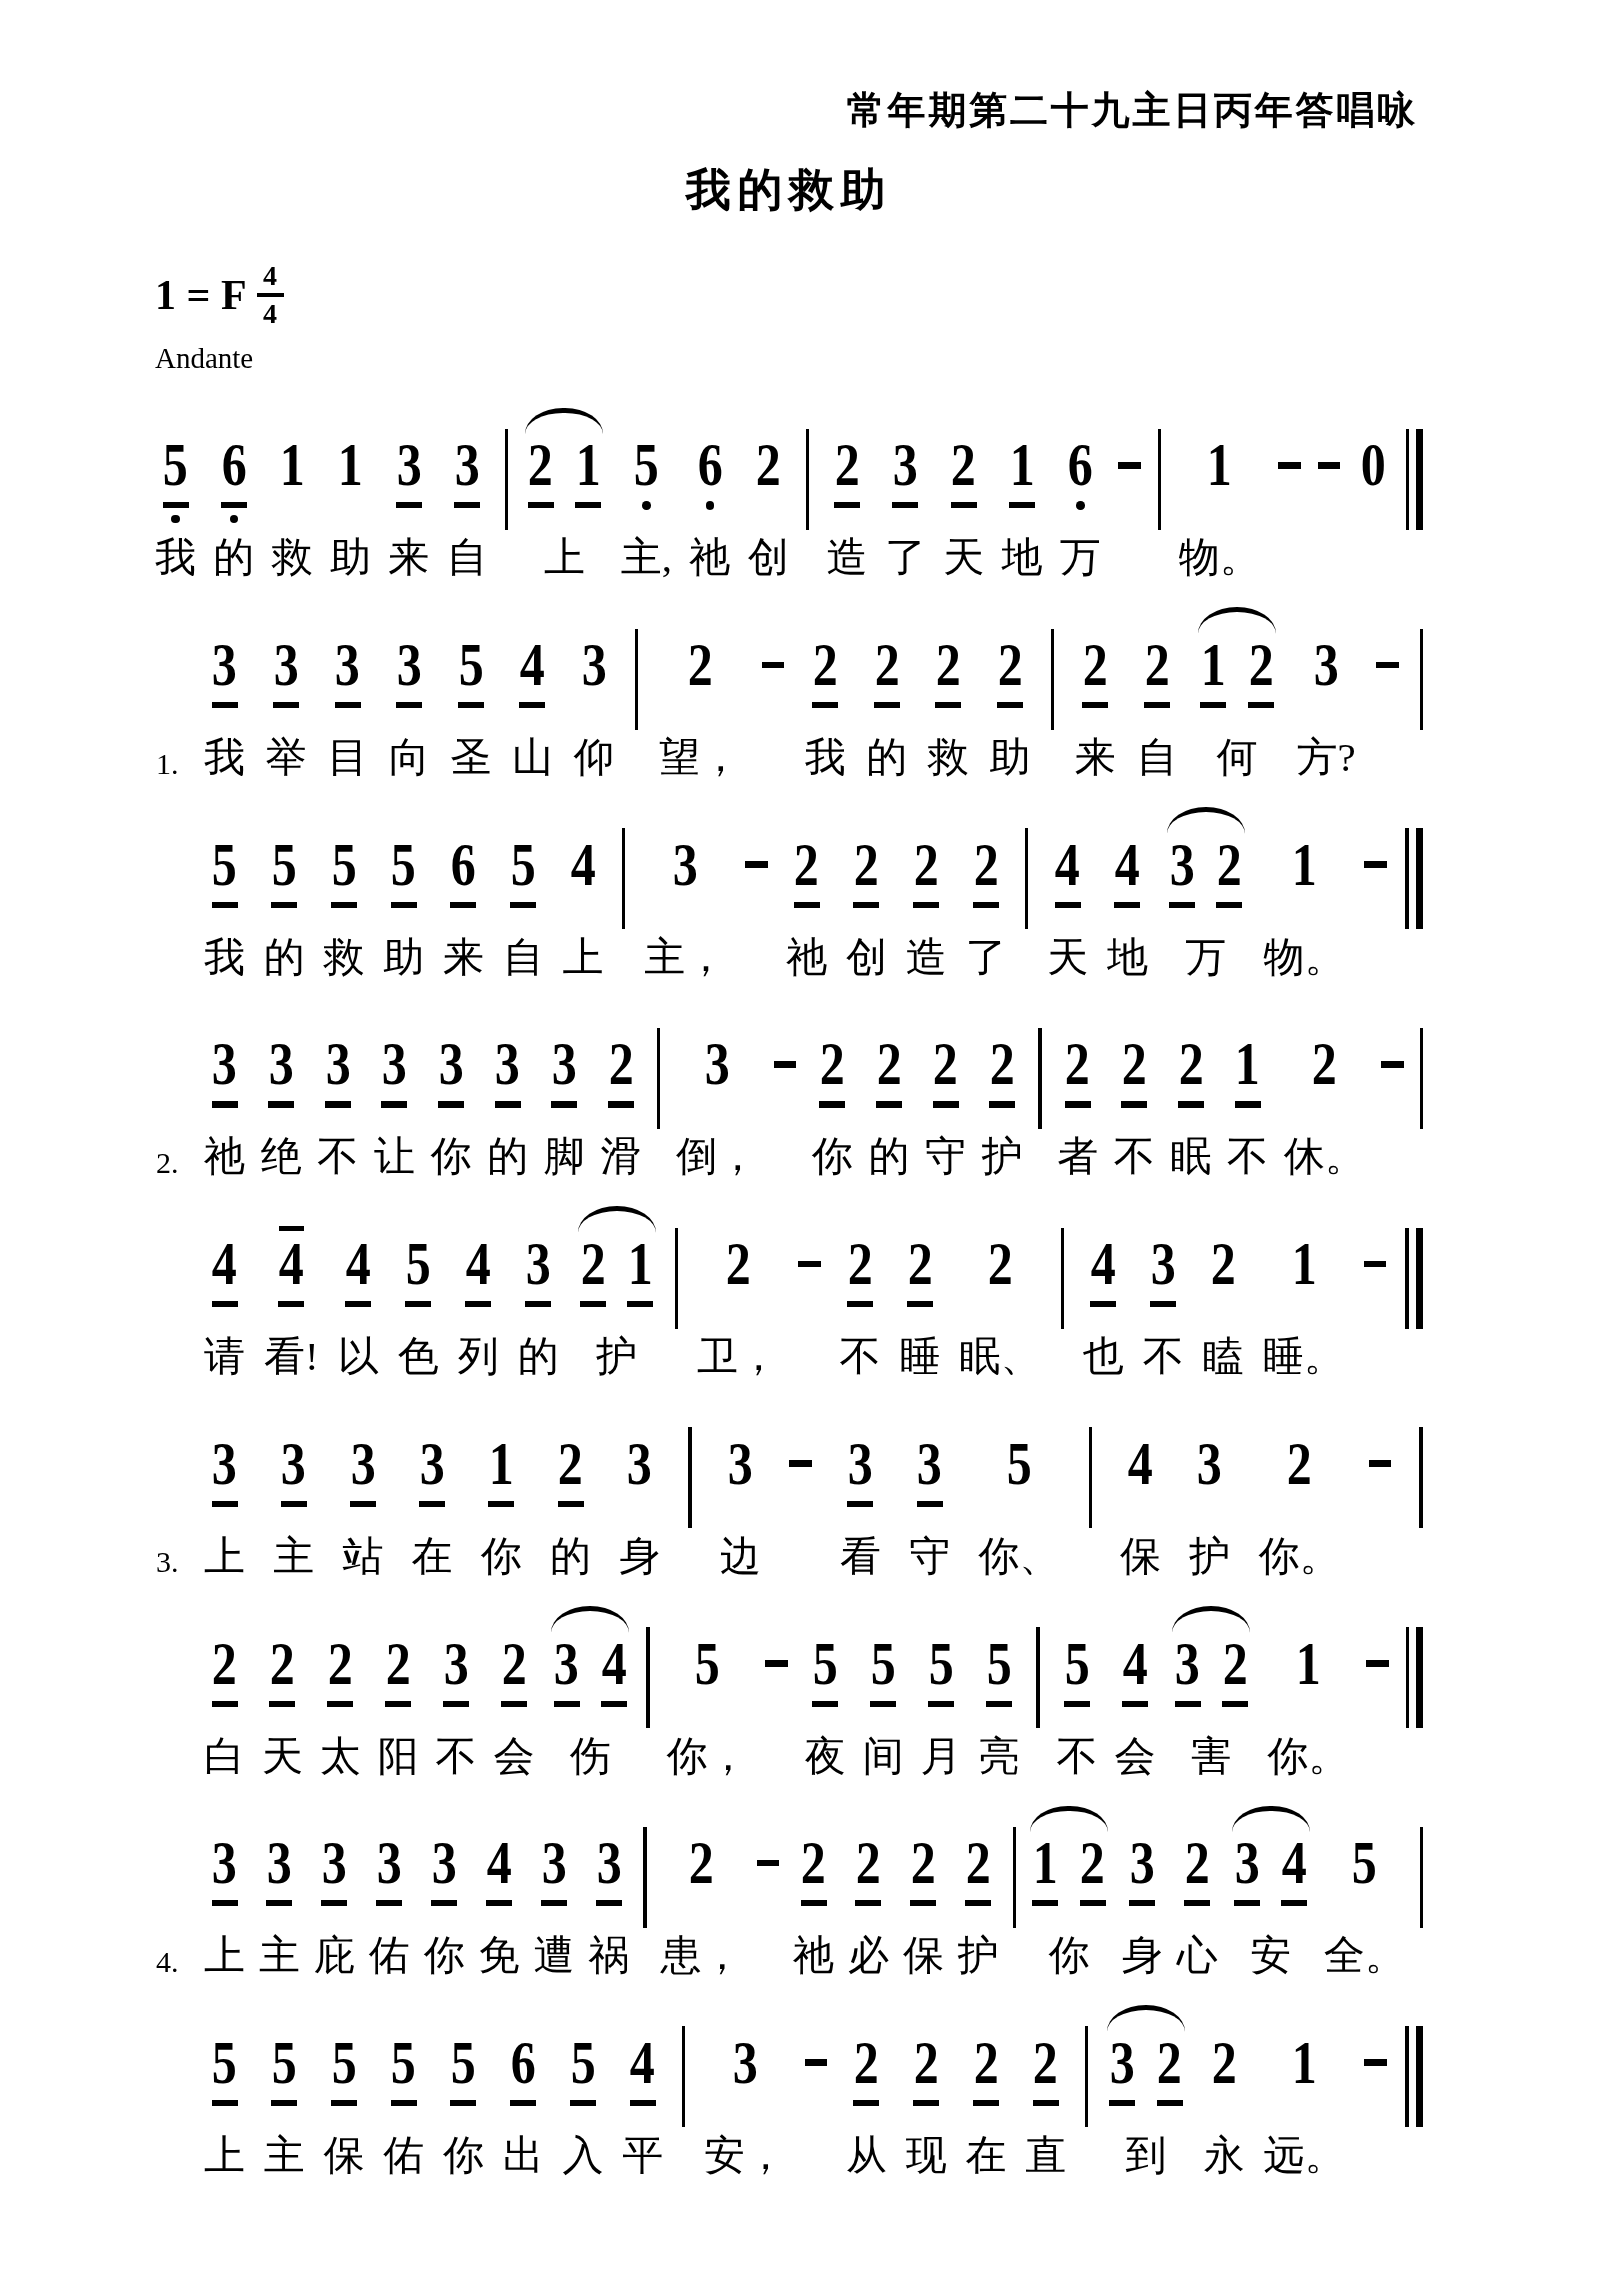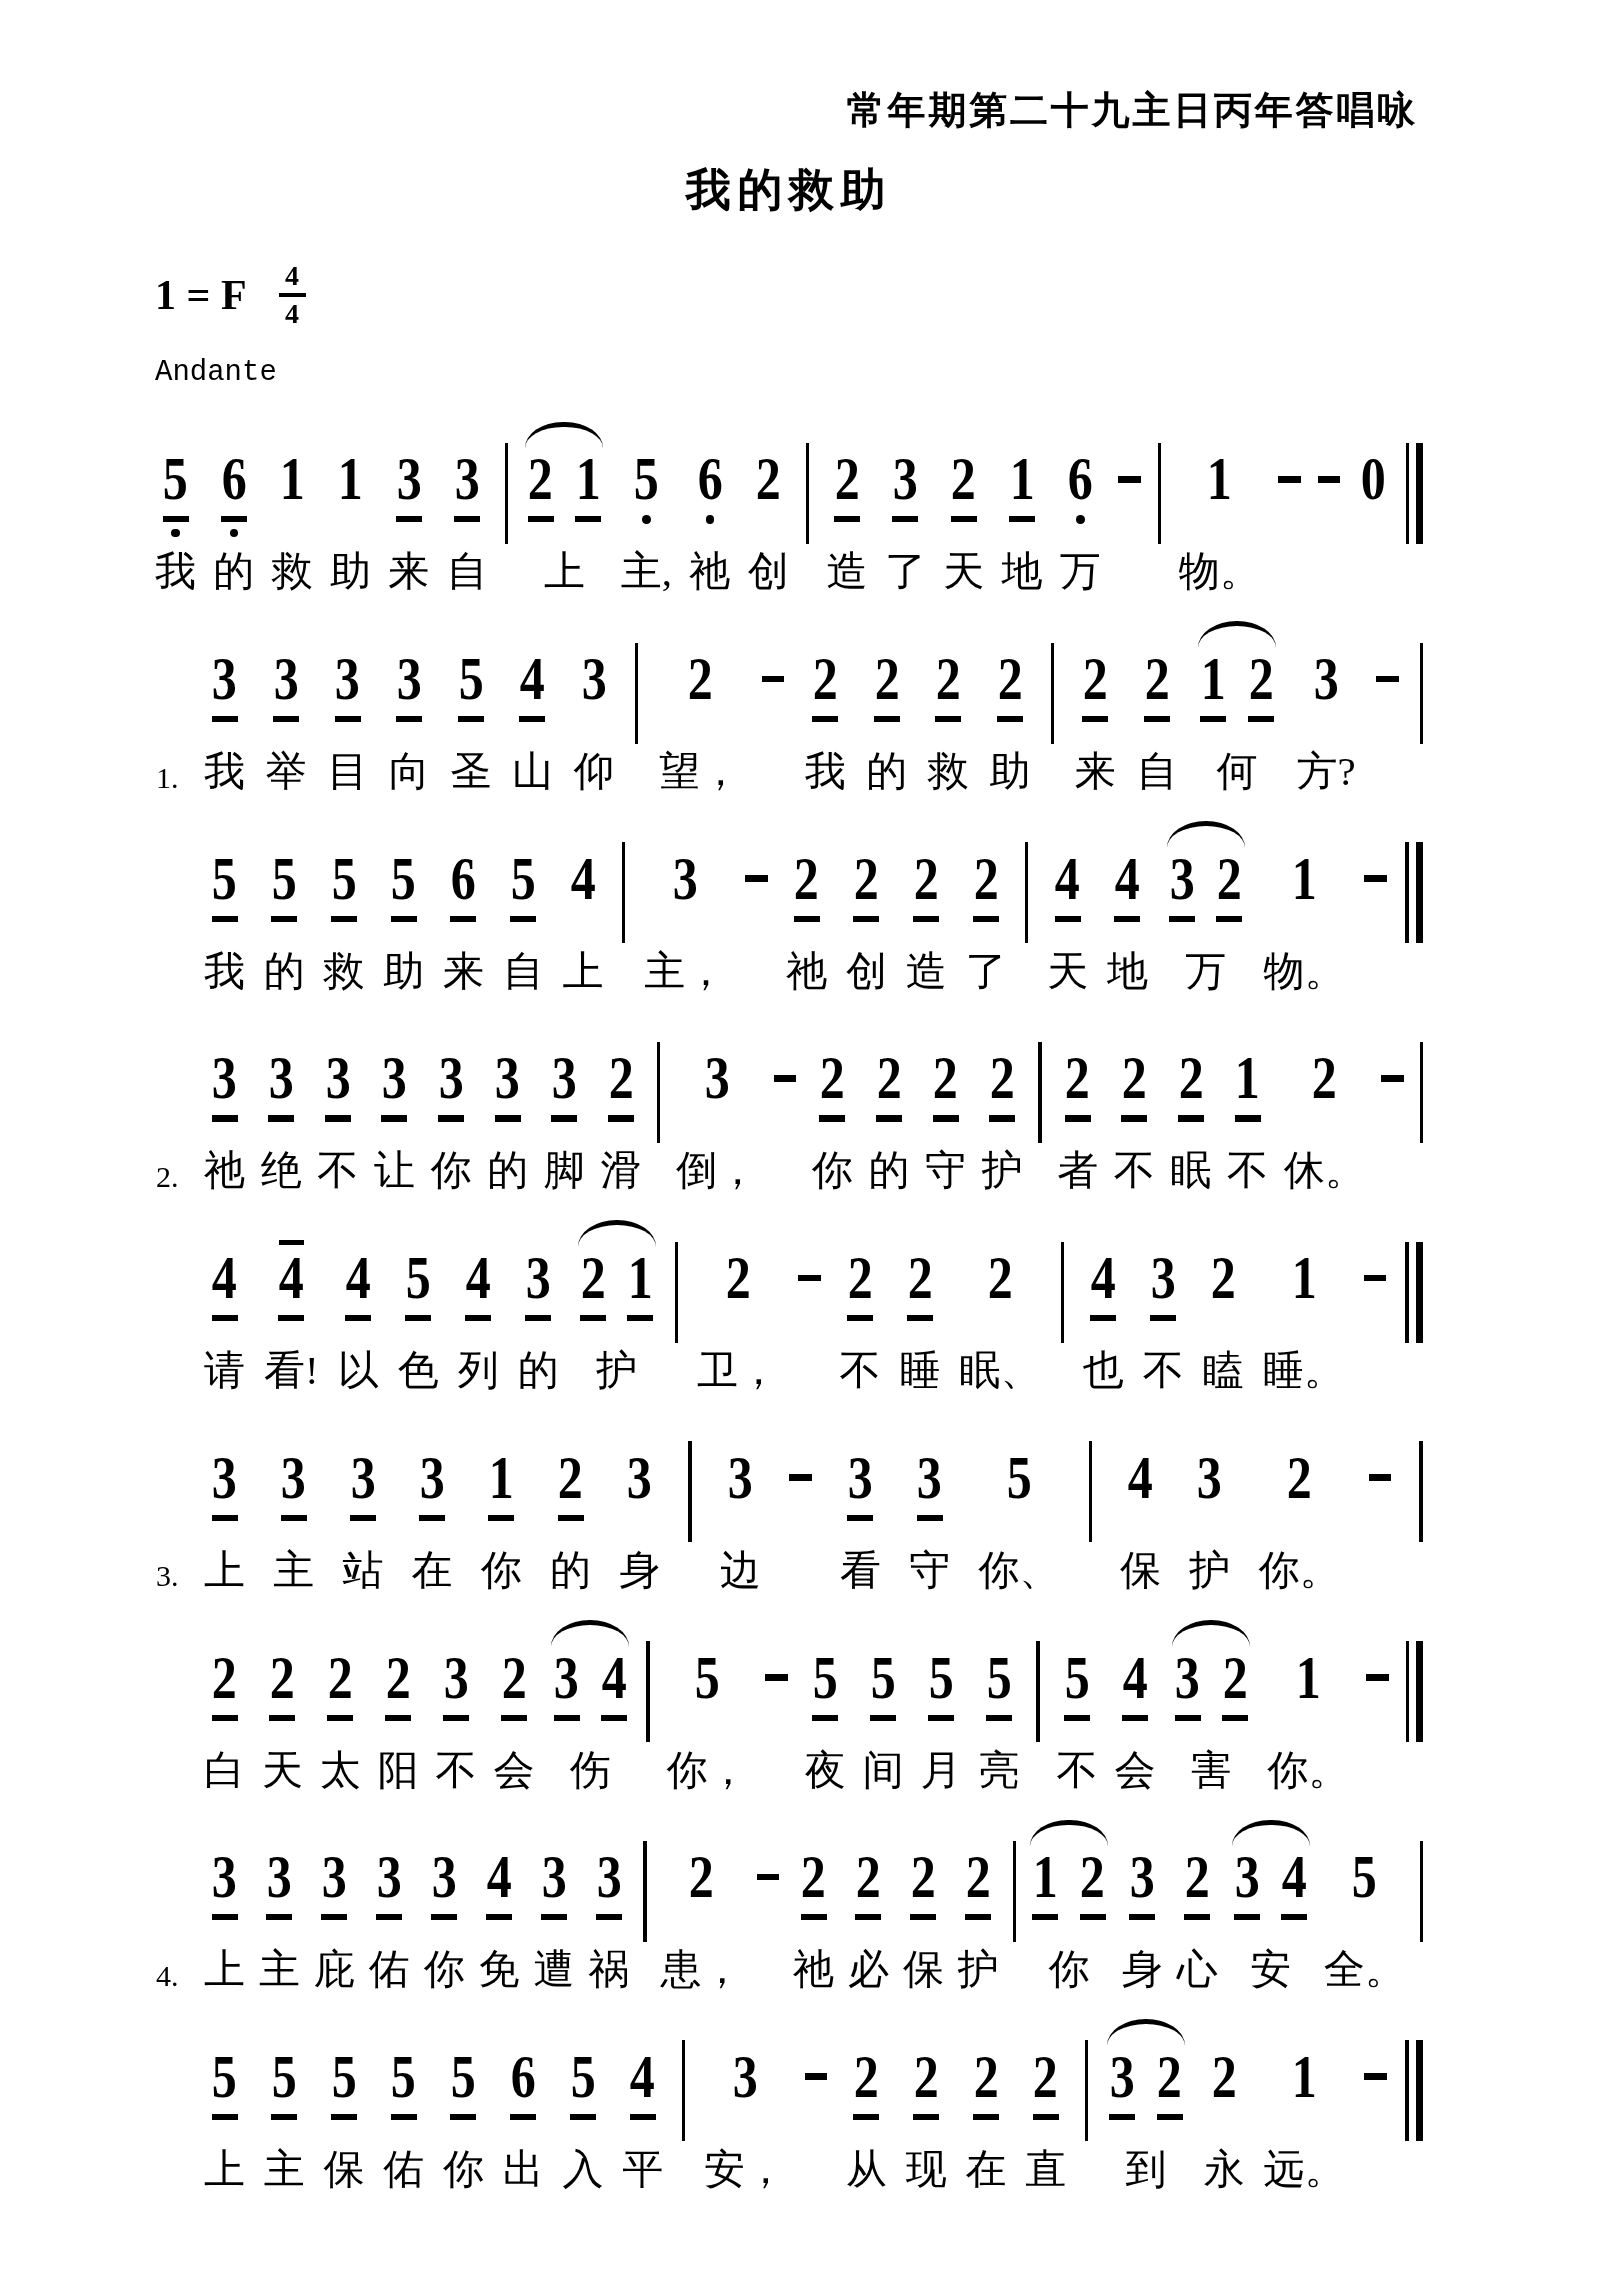--- a/index.html
+++ b/index.html
@@ -1,26 +1,26 @@
 <!DOCTYPE html>
 <html style="font-size:7.5px"><head>
 <meta charset="utf-8">
 <style>
   html,body{margin:0;padding:0;background:#ffffff;}
   .page{width:1578px;height:2295px;background:#fff;color:#000;position:relative;overflow:hidden;
         font-family:"Liberation Serif",serif;}
   .hdr{margin:85px 160px 0 0;text-align:right;font-size:38px;font-weight:bold;letter-spacing:2.8px;}
   .title{margin:23.6px 0 0;text-align:center;font-size:45px;font-weight:bold;letter-spacing:6.6px;}
   .meta{display:flex;justify-content:space-between;align-items:flex-start;margin:42px 198px 0 155px;}
-  .keysig{display:flex;align-items:center;gap:32px;font-weight:bold;justify-content:center;}
+  .keysig{display:flex;align-items:center;gap:10px;font-weight:bold;justify-content:center;}
   .keytext{font-size:42px;}
   .ts{display:inline-flex;flex-direction:column;align-items:center;}
   .tsn,.tsd{font-size:28px;line-height:1;font-weight:bold;}
   .tsl{width:27px;height:3.8px;background:#000;margin:3.3px 0;}
-  .tempo{margin-top:28px;font-size:29px;font-family:Liberation Mono, monospace;}
+  .tempo{margin-top:14px;font-size:29px;}
   .meta-right{text-align:right;font-size:27px;line-height:1.6;letter-spacing:1.9px;padding-top:23.6px;}
   .cant{margin:28px 155px 0;font-size:29px;}
   #music .mline{margin:21.7px 155px 0;position:relative;}
   #music .mline:first-of-type{margin-top:34px;}
   .row{display:flex;justify-content:space-between;align-items:flex-start;}
   .mline.ind .row{padding-left:49px;}
   .vno{position:absolute;left:0.9px;top:138px;font-size:30px;}
   .col{display:flex;flex-direction:column;align-items:center;}
   .stk,.garea{display:flex;flex-direction:column;align-items:center;}
   .grow{display:flex;gap:17px;align-items:flex-start;}

